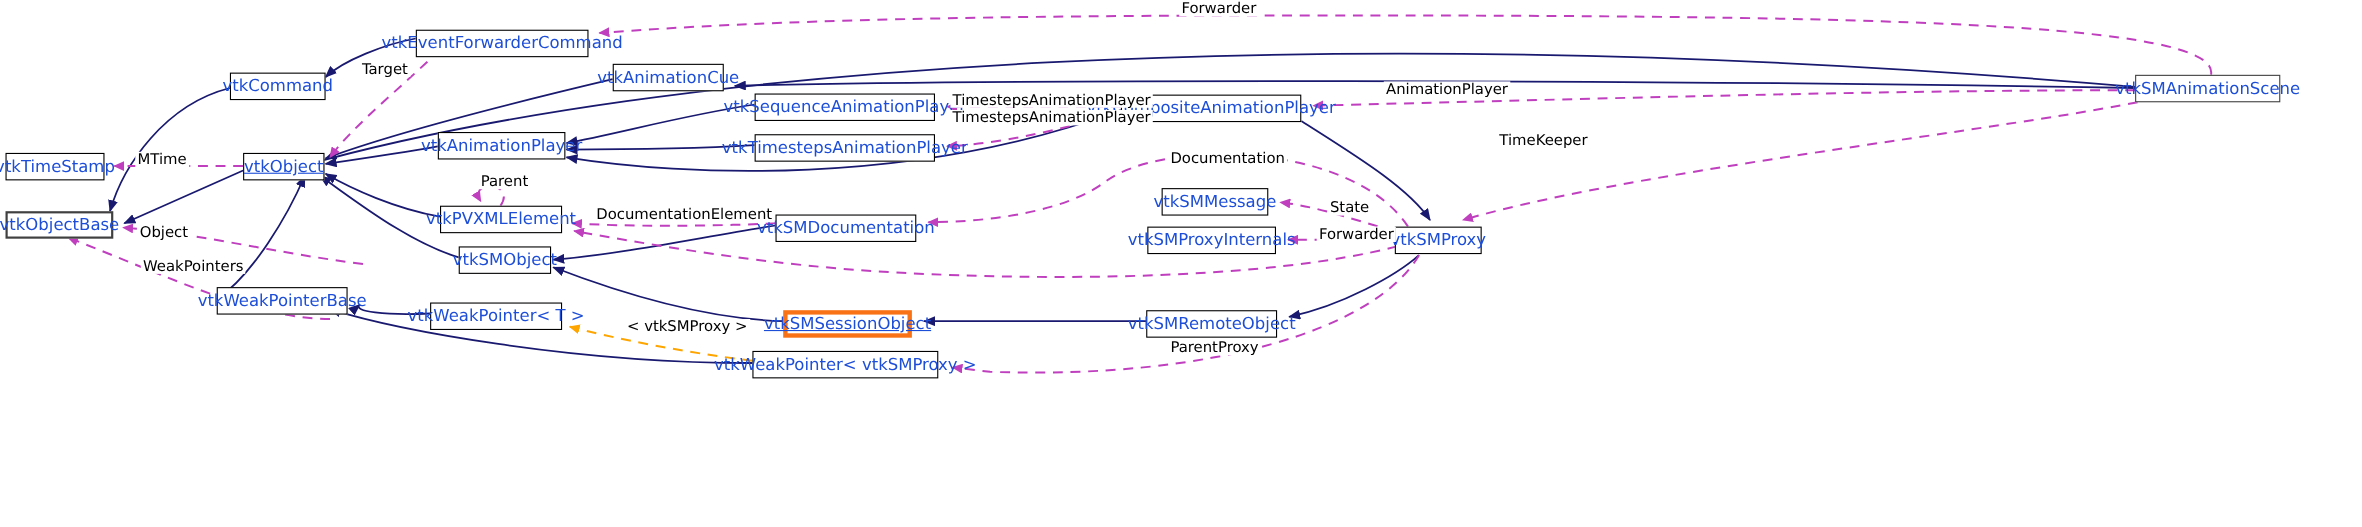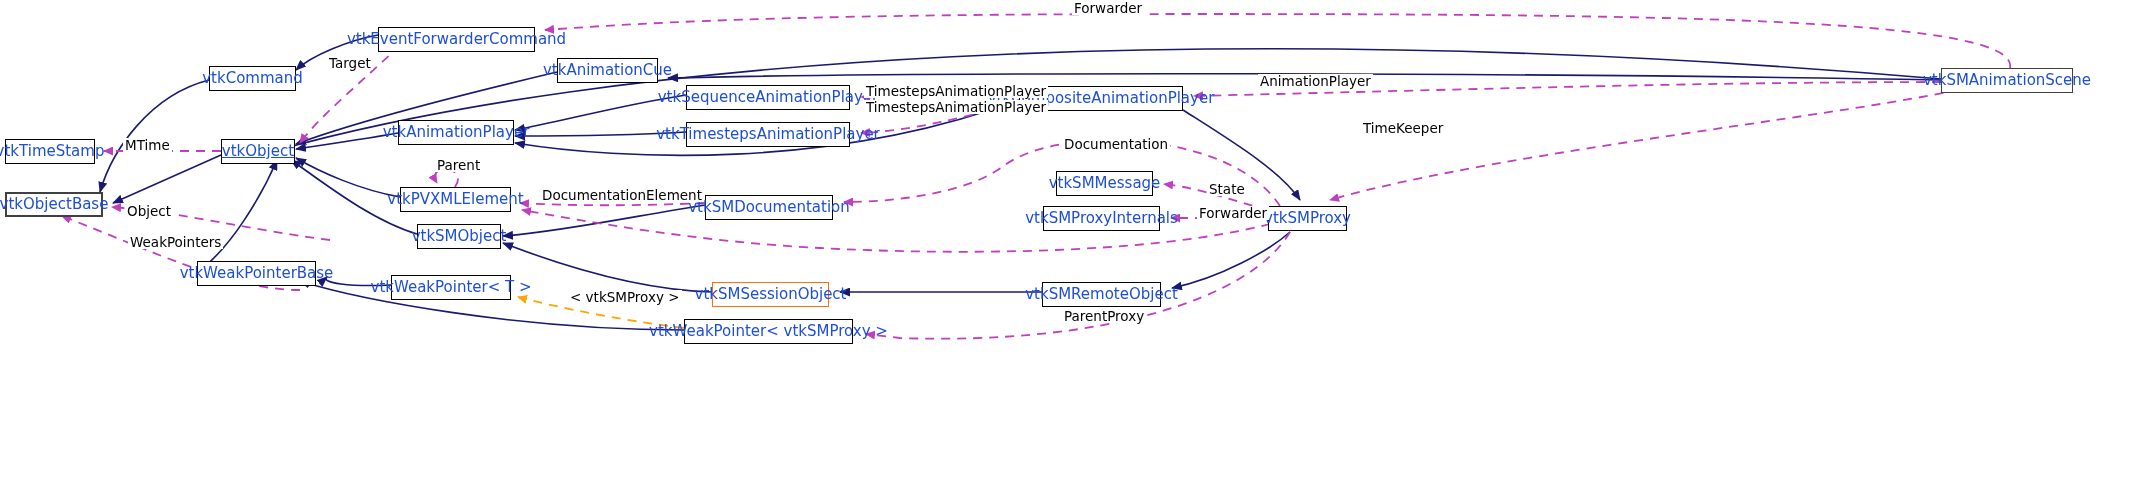--- a/index.html
+++ b/index.html
@@ -21,21 +21,21 @@
     line-height:1;
     display:flex;
     align-items:center;
     justify-content:center;
     white-space:nowrap;
     padding:0 8px;
     height:25px;
     z-index:5;
   }
   .node.thick{border:2px solid #404040;}
-  .node.red{border:1px solid #f97316;}
+  .node.red{border:4px solid #f97316;text-decoration:underline;}
   .node.curr{border:1px solid #404040;background:#ffffff;}
   .elabel{
     position:absolute;
     font-size:13.5px;
     color:#000000;
     white-space:nowrap;
     line-height:14px;
     z-index:6;
     background:#ffffff;
     padding:0 2px;

